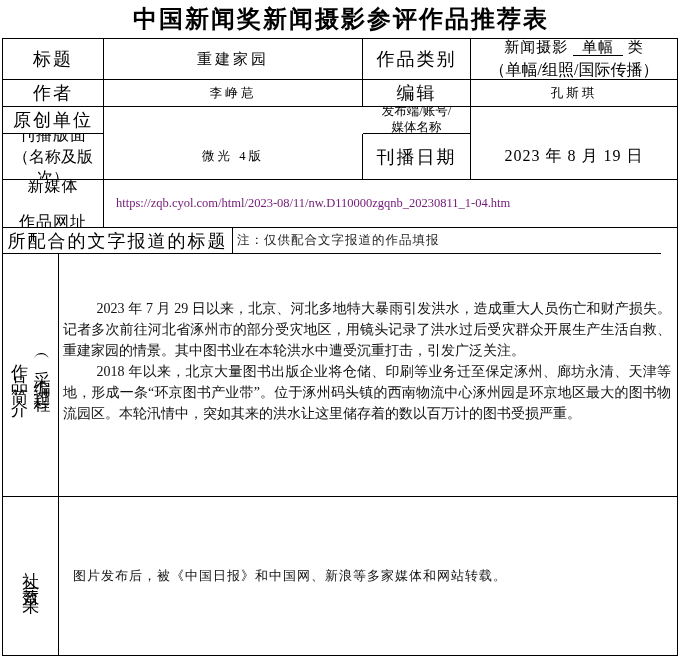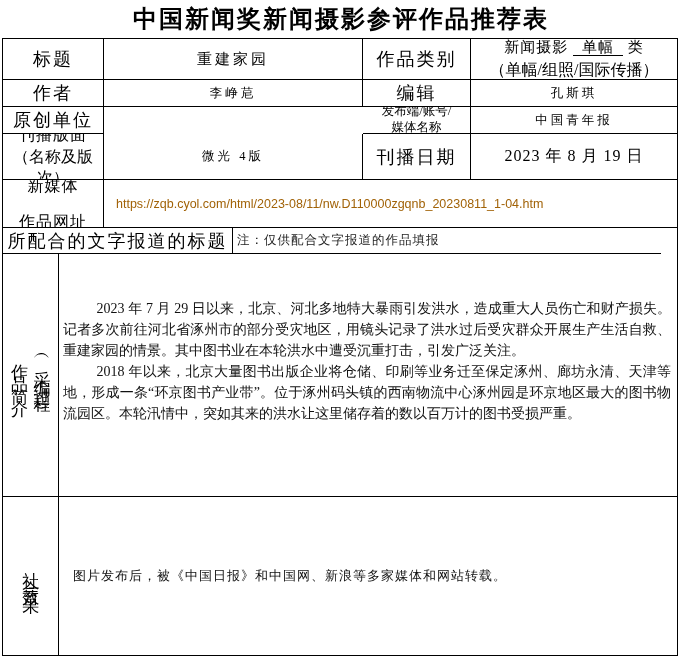--- a/index.html
+++ b/index.html
@@ -20,22 +20,22 @@
   .lab-sm{font-size:16px;letter-spacing:1px;line-height:1.35;text-align:center;}
   .lab-sub{font-size:16px;letter-spacing:0;}
   .lab-xs{font-size:12.5px;font-weight:400;line-height:1.25;text-align:center;letter-spacing:0;}
   .val{font-size:15px;letter-spacing:3px;}
   .val-sm{font-size:12.5px;letter-spacing:3px;}
   .val-date{font-size:16px;letter-spacing:1px;}
   .cat-line{font-size:15px;letter-spacing:1px;}
   .cat-line .u{border-bottom:1px solid #000;padding:0 9px;}
   .cat-opts{font-size:16px;margin-top:3px;letter-spacing:0;}
   .url-cell{justify-content:flex-start;padding-left:12px;}
-  .url-text{font-family:Liberation Sans, sans-serif;
-            font-size:12.5px;color:#a16207;}
+  .url-text{font-family:Liberation Serif, serif;
+            font-size:12.5px;color:#701a75;}
   .note-cell{justify-content:flex-start;padding-left:20px;}
   .note-text{font-size:12.5px;color:#222;letter-spacing:1px;}
   .vlabel{gap:3px;}
   .vcol{writing-mode:vertical-rl;text-orientation:mixed;
         font-size:17px;letter-spacing:9px;line-height:1.15;}
   .vcol-wide{letter-spacing:12px;}
   .intro-cell{display:block;padding:44px 6px 0 4px;}
   .intro-cell p{margin:0;font-size:14px;line-height:21px;text-indent:2.4em;
                 color:#111;text-align:justify;}
   .social-cell{justify-content:flex-start;padding-left:14px;}
@@ -65,21 +65,20 @@
     <div class="cell lab" style="left:0;top:41px;width:101px;height:27px;">作者</div>
     <div class="cell val-sm" style="left:101px;top:41px;width:259px;height:27px;">李峥苨</div>
     <div class="cell lab" style="left:360px;top:41px;width:108px;height:27px;">编辑</div>
     <div class="cell val-sm nr" style="left:468px;top:41px;width:206px;height:27px;">孔斯琪</div>
 
     <div class="cell lab" style="left:0;top:68px;width:101px;height:27px;">原创单位</div>
     <div class="cell col lab-xs" style="left:360px;top:68px;width:108px;height:27px;">
       <span>发布端/账号/</span>
       <span>媒体名称</span>
     </div>
-    <div class="cell val-sm nr" style="left:468px;top:68px;width:206px;height:27px;">中国青年报</div>
 
     <div class="cell col lab-sm" style="left:0;top:95px;width:101px;height:46px;">
       <span>刊播版面</span>
       <span class="lab-sub">（名称及版次）</span>
     </div>
     <div class="cell val-sm" style="left:101px;top:95px;width:259px;height:46px;">微光 4版</div>
     <div class="cell lab" style="left:360px;top:95px;width:108px;height:46px;">刊播日期</div>
     <div class="cell val-date nr" style="left:468px;top:95px;width:206px;height:46px;">2023 年 8 月 19 日</div>
 
     <div class="cell col lab-sm" style="left:0;top:141px;width:101px;height:48px;gap:14px;">

